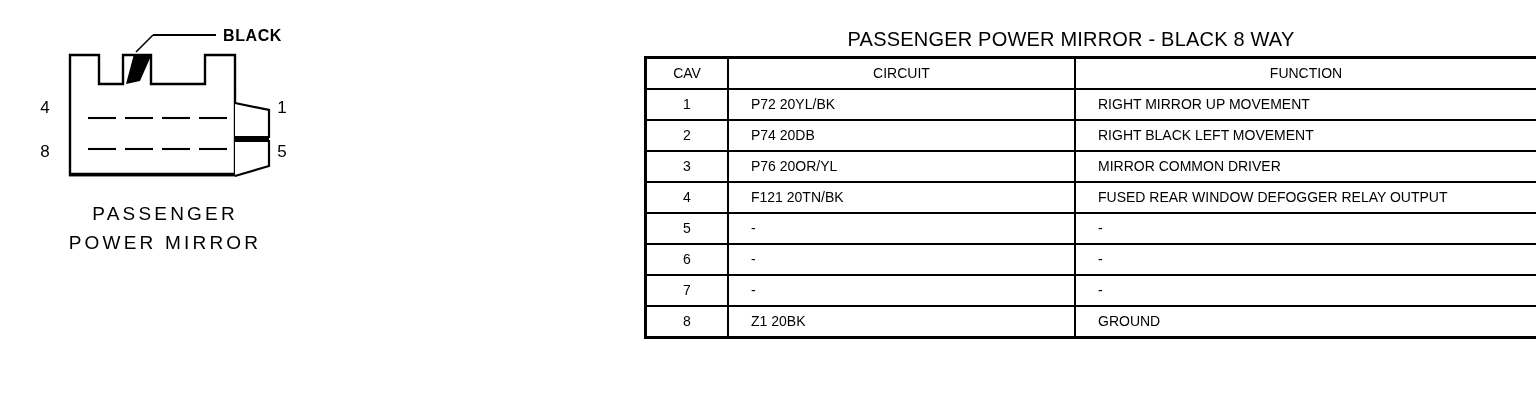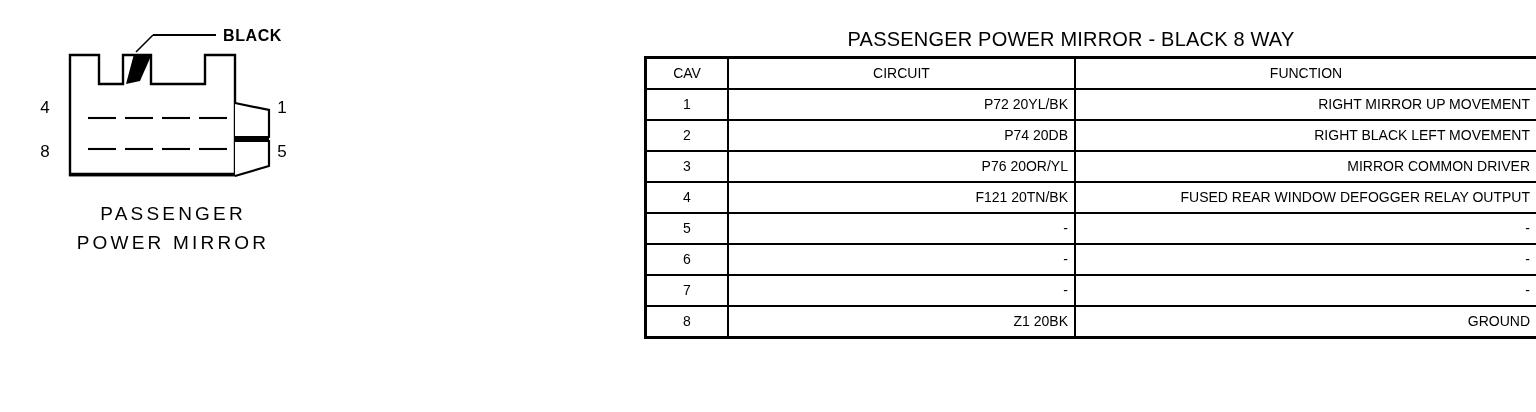--- a/index.html
+++ b/index.html
@@ -26,21 +26,21 @@
   }
 
   #connector-svg {
     position: absolute;
     left: 20px;
     top: 8px;
   }
 
   .conn-caption {
     position: absolute;
-    left: 8px;
+    left: 0;
     width: 330px;
     text-align: center;
     font-size: 19px;
     letter-spacing: 3.2px;
     white-space: nowrap;
     color: #000;
   }
   #caption-line-1 { top: 203px; }
   #caption-line-2 { top: 232px; }
 
@@ -79,21 +79,21 @@
     overflow: hidden;
   }
   .col-cav   { width: 68px;  text-align: center; }
   .col-circ  { width: 333px; text-align: left; margin-top: 42px; }
   .col-func  { width: 448px; text-align: left; }
 
   thead th.col-circ,
   thead th.col-func { text-align: center; }
 
   tbody td.col-circ,
-  tbody td.col-func { padding-left: 8px; text-align: right; }
+  tbody td.col-func { padding-left: 22px; }
 </style>
 </head>
 <body>
 
 <div id="connector-panel">
 
   <svg id="connector-svg" width="300" height="190" viewBox="0 0 300 190">
 
     <path d="M 50,47 L 50,167 L 215,167 L 215,47 L 185,47 L 185,76 L 131,76 L 131,47
              L 103,47 L 103,76 L 79,76 L 79,47 Z" fill="#ffffff" stroke="#000000" stroke-width="2.4" stroke-linejoin="miter"></path>

